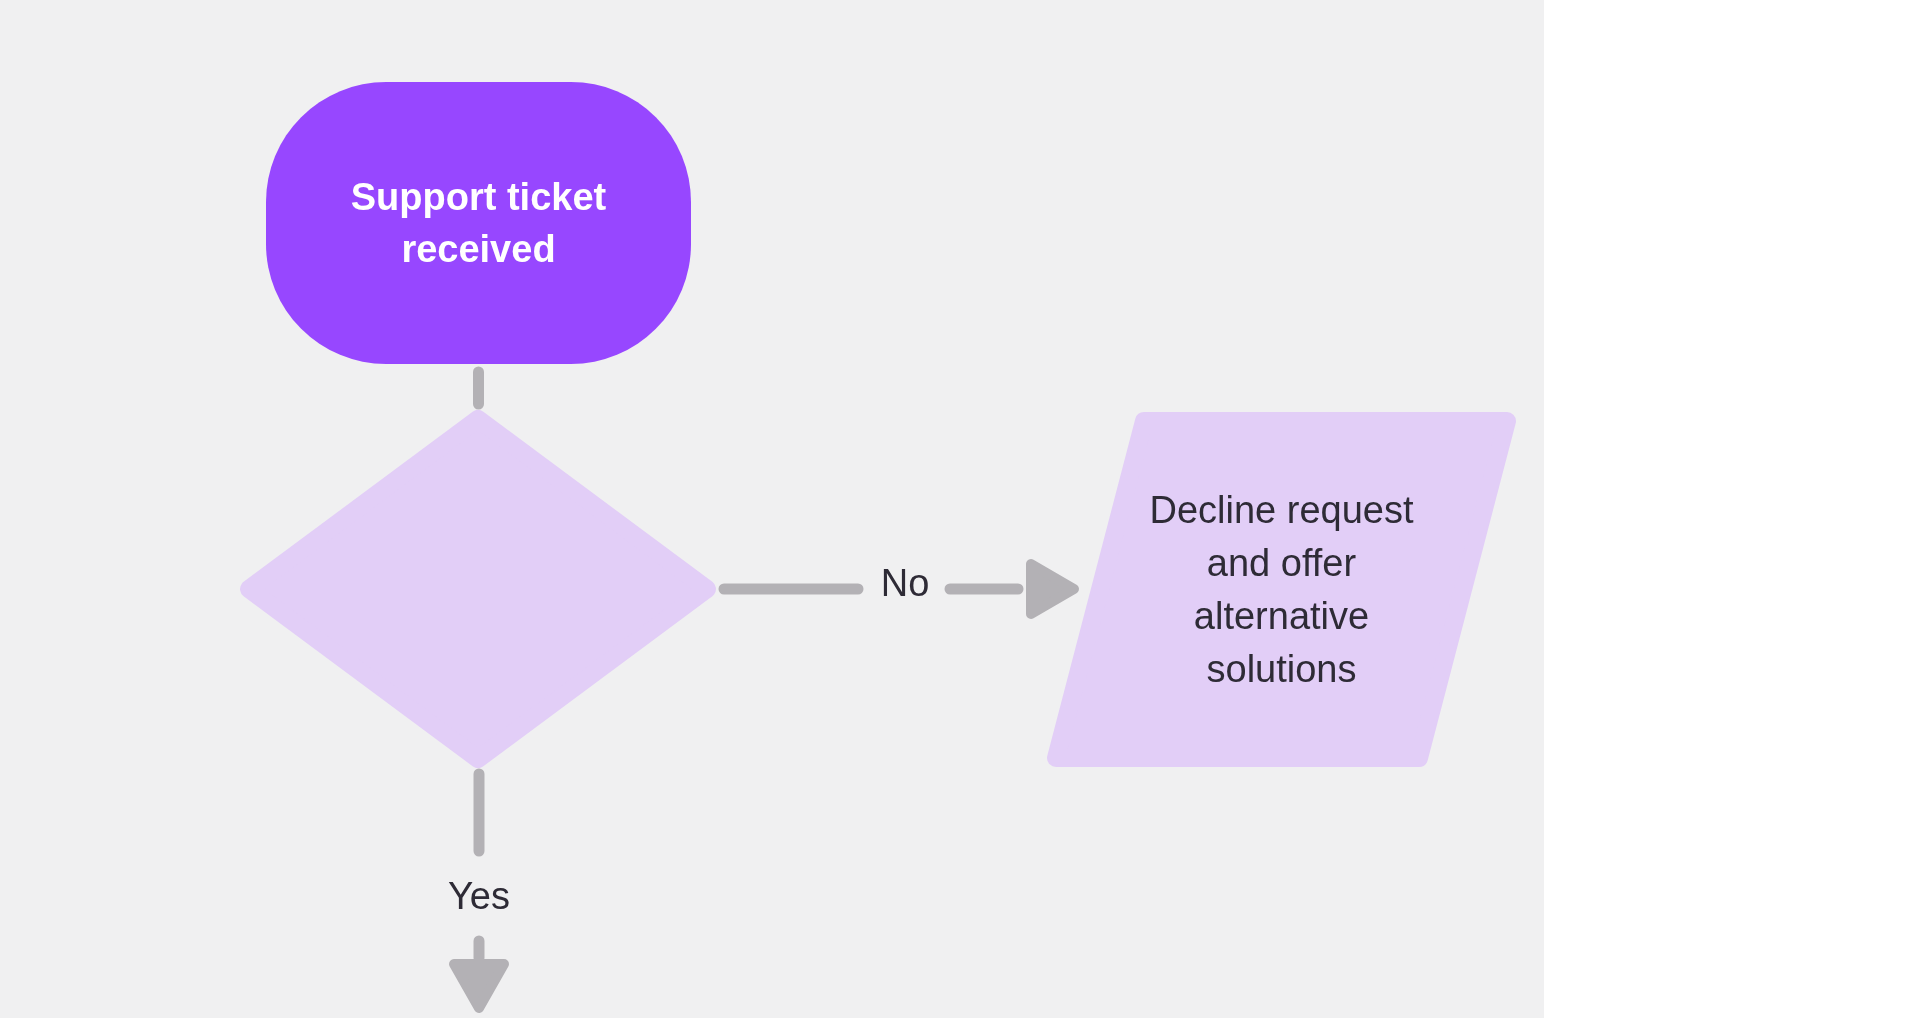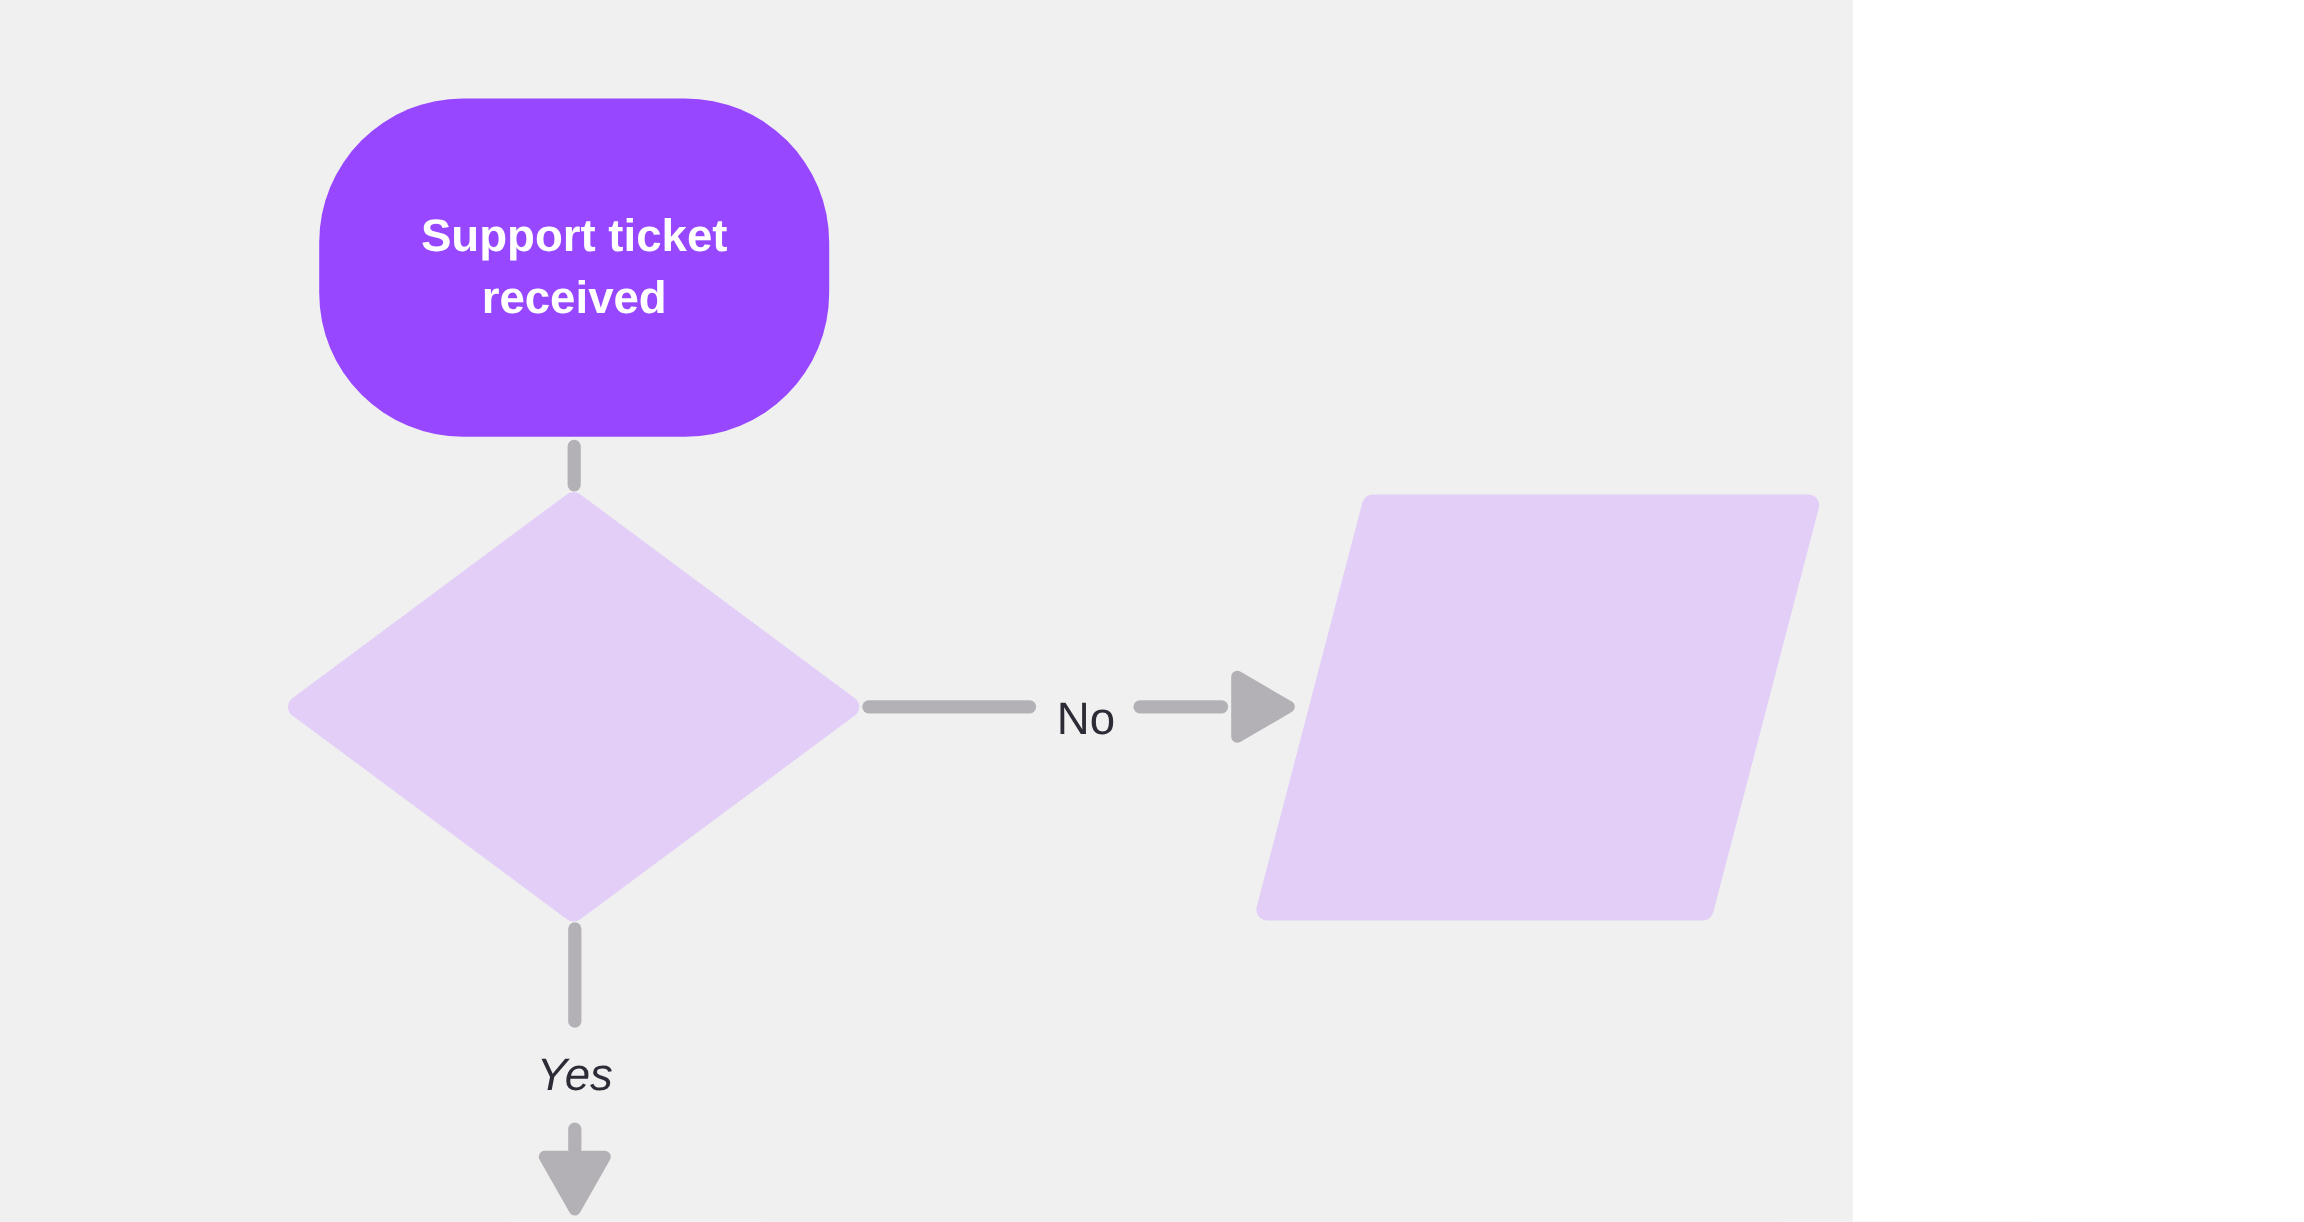--- a/index.html
+++ b/index.html
@@ -43,24 +43,24 @@
     font-weight: 700;
     line-height: 52px;
   }
   .decision-label {
     left: 242px; top: 412px; width: 472px; height: 354px;
   }
   .decline-label {
     left: 1046px; top: 412px; width: 471px; height: 355px;
   }
   .no-label {
-    left: 867px; top: 578px; width: 76px; height: 44px;
+    left: 867px; top: 561px; width: 76px; height: 44px;
   }
   .yes-label {
-    left: 439px; top: 874px; width: 80px; height: 44px; font-style: italic;
+    left: 439px; top: 874px; width: 80px; height: 44px;
   }
 </style>
 </head>
 <body>
 
 <div class="canvas">
 
   <svg class="layer" width="1920" height="1018" viewBox="0 0 1920 1018">
 
     <g>
@@ -83,18 +83,22 @@
       <line class="edge-line" x1="479" y1="774" x2="479" y2="851"></line>
       <line class="edge-line" x1="479" y1="941" x2="479" y2="958"></line>
       <polygon class="edge-head" points="454,964 504,964 479,1008"></polygon>
     </g>
   </svg>
 
   <div class="label start-label">Support ticket
 received</div>
 
 
+  <div class="label decline-label">Decline request
+and offer
+alternative
+solutions</div>
 
   <div class="label no-label">No</div>
 
   <div class="label yes-label">Yes</div>
 
 </div>
 
 </body></html>

